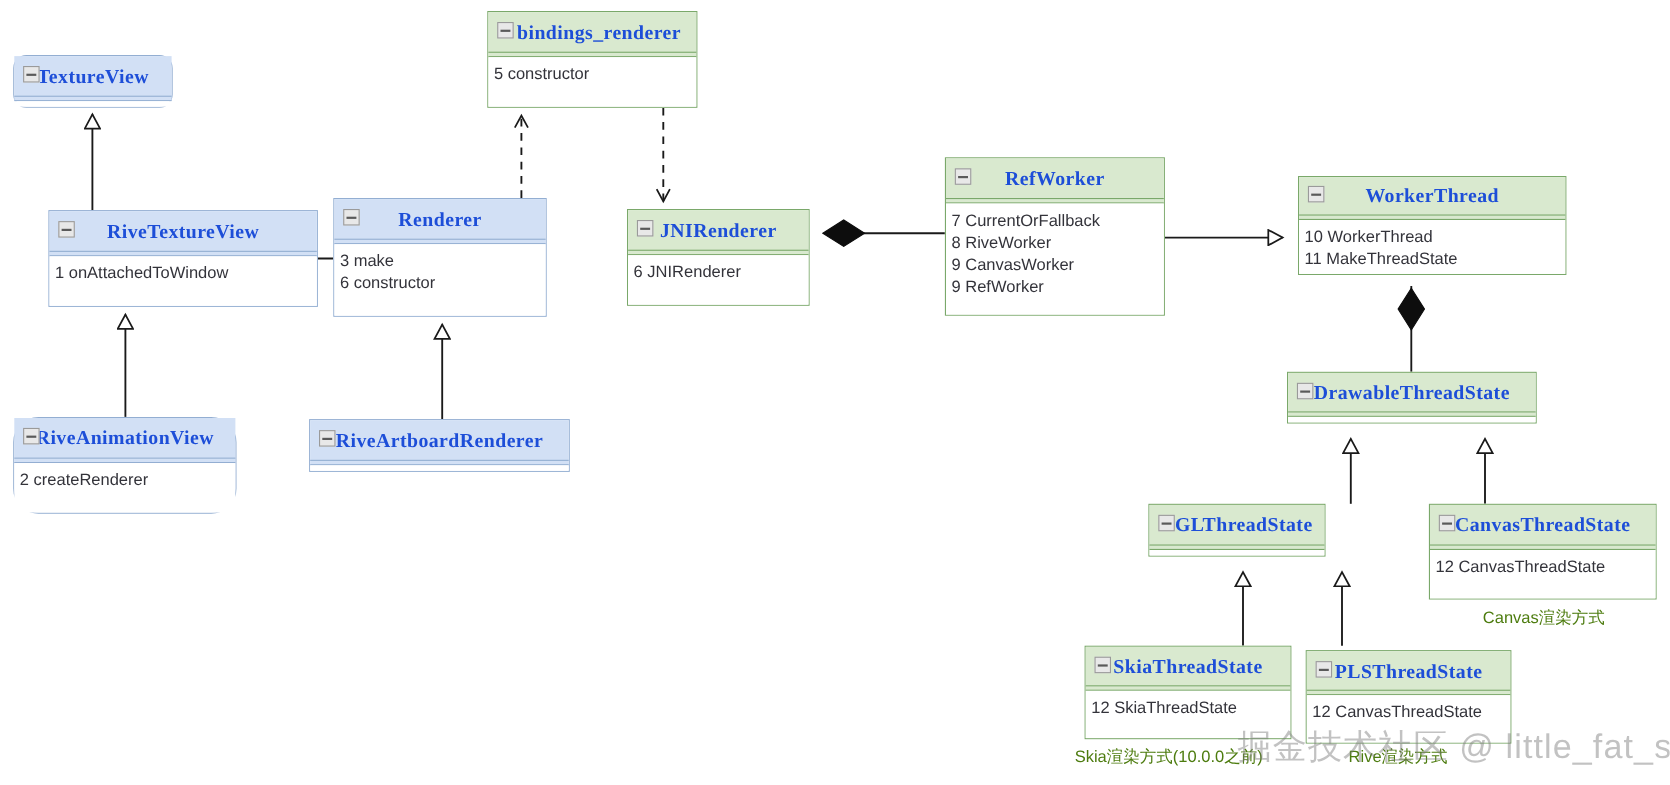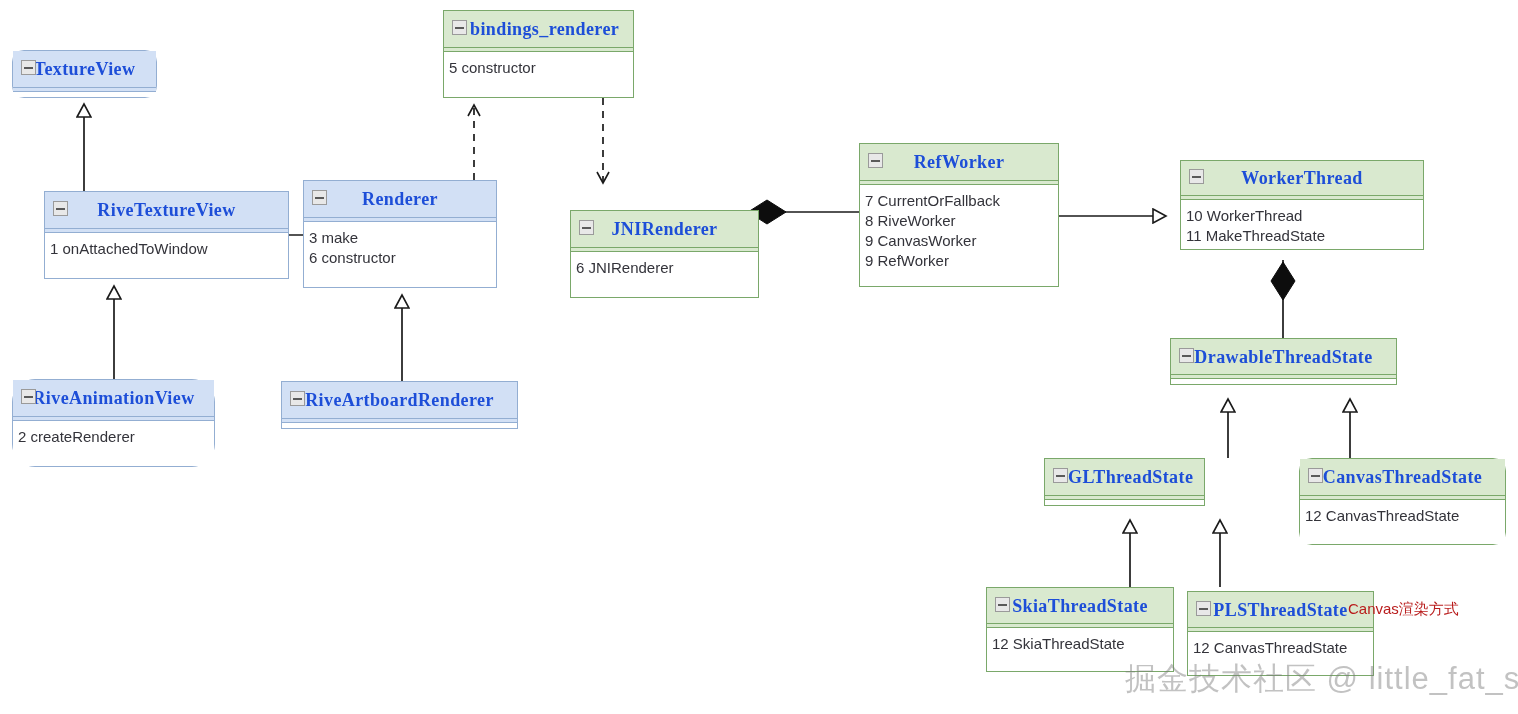--- a/index.html
+++ b/index.html
@@ -95,24 +95,23 @@
     top: 6px;
     width: 9px;
     height: 2px;
     background: #5a5a5a;
   }
 
   
   .note {
     position: absolute;
     font-size: 15px;
-    color: #b91c1c;
+    color: #4d7c0f;
     white-space: nowrap;
     font-family: "Liberation Sans", sans-serif;
-    margin-top: 48px;
   }
 
   
   .wm {
     position: absolute;
     font-size: 31px;
     color: rgba(120,120,120,0.45);
     white-space: nowrap;
     letter-spacing: 1px;
     font-family: "Liberation Sans", sans-serif;
@@ -225,21 +224,21 @@
     <div class="hdr" style="text-align:left; padding-left:26px;">
       <span class="mi"></span>
       <span>bindings_renderer</span>
     </div>
     <div class="band"></div>
     <div class="body" style="height:45px;">
       <div class="row">5 constructor</div>
     </div>
   </div>
 
-  <div class="uml green" style="left:570px; top:190px; width:189px;margin-top:20px;">
+  <div class="uml green" style="left:570px; top:190px; width:166px;">
     <div class="hdr">
       <span class="mi"></span>
       <span>JNIRenderer</span>
     </div>
     <div class="band"></div>
     <div class="body" style="height:45px;">
       <div class="row">6 JNIRenderer</div>
     </div>
   </div>
 
@@ -280,21 +279,21 @@
 
   <div class="uml green" style="left:1044px; top:458px; width:161px;">
     <div class="hdr">
       <span class="mi"></span>
       <span>EGLThreadState</span>
     </div>
     <div class="band"></div>
     <div class="body empty"></div>
   </div>
 
-  <div class="uml green" style="left:1299px; top:458px; width:207px;border-radius:13px;">
+  <div class="uml green" style="left:1299px; top:458px; width:207px;">
     <div class="hdr">
       <span class="mi"></span>
       <span>CanvasThreadState</span>
     </div>
     <div class="band"></div>
     <div class="body" style="height:44px;">
       <div class="row">12 CanvasThreadState</div>
     </div>
   </div>
 

